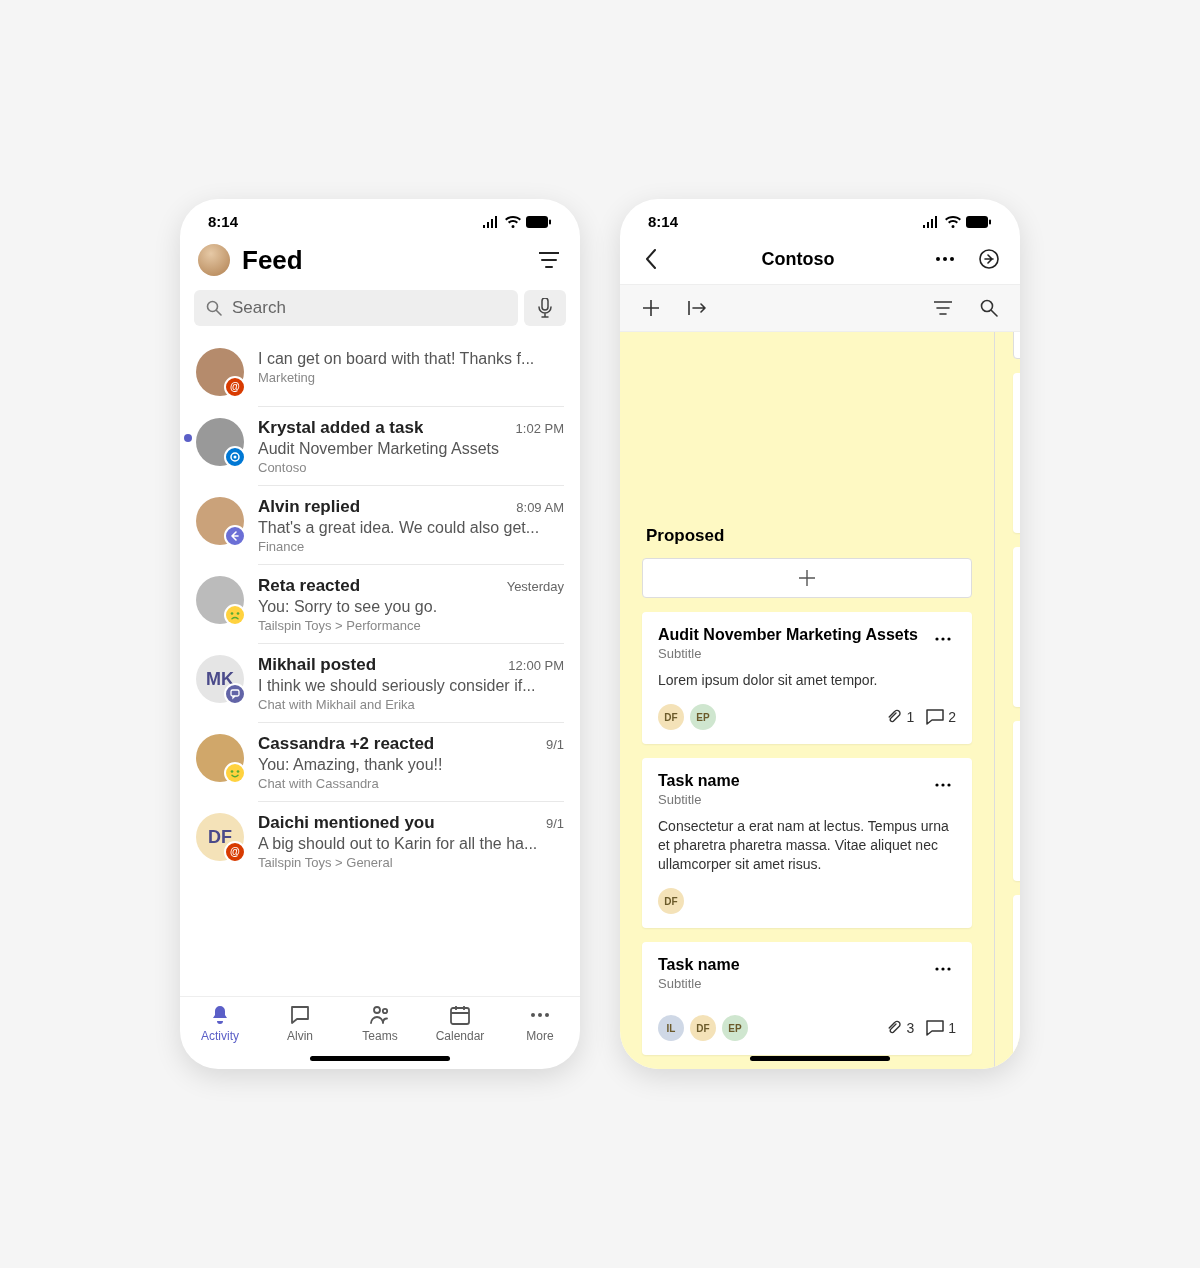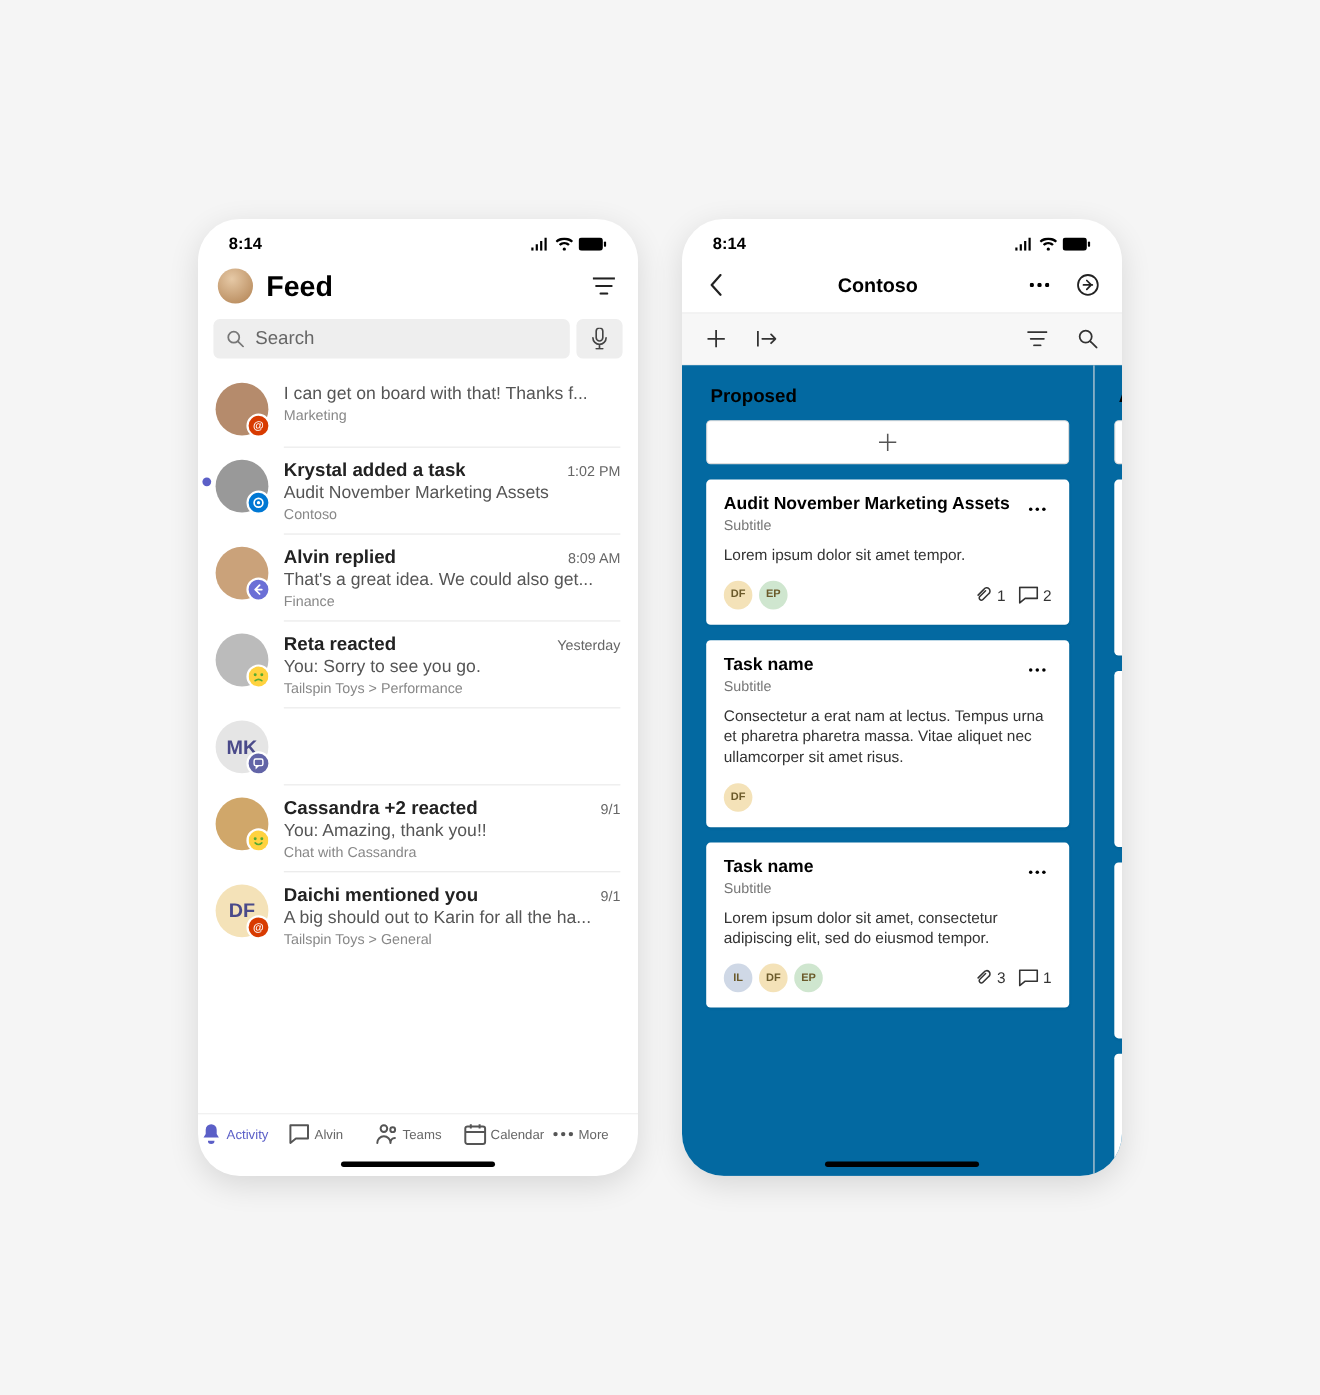--- a/index.html
+++ b/index.html
@@ -29,31 +29,31 @@
   .feed-body { flex:1; min-width:0; }
   .feed-line1 { display:flex; justify-content:space-between; align-items:baseline; gap:8px; }
   .feed-title-sm { font-size:17px; font-weight:600; color:#222; white-space:nowrap; overflow:hidden; text-overflow:ellipsis; }
   .feed-title-sm.bold { font-weight:800; }
   .feed-time { font-size:13px; color:#666; flex-shrink:0; }
   .feed-snippet { font-size:16px; color:#555; white-space:nowrap; overflow:hidden; text-overflow:ellipsis; margin-top:2px; }
   .feed-context { font-size:13px; color:#888; margin-top:2px; }
   .unread-dot { position:absolute; left:4px; top:28px; width:8px; height:8px; border-radius:50%; background:#5b5fc7; }
   .initials { display:flex; align-items:center; justify-content:center; font-weight:600; font-size:18px; }
   .bot-nav { display:flex; border-top:1px solid #eee; padding:6px 0 26px; }
-  .bot-nav .nav-item { flex:1; display:flex; flex-direction:row; align-items:center; gap:2px; font-size:12px; color:#666; }
+  .bot-nav .nav-item { flex:1; display:flex; flex-direction:column; align-items:center; gap:2px; font-size:12px; color:#666; }
   .bot-nav .nav-item.active { color:#5b5fc7; }
   .nav-icon { width:24px; height:24px; }
 
   
   .board-header { display:flex; align-items:center; justify-content:space-between; padding:10px 18px 12px; }
   .board-title { font-size:18px; font-weight:700; }
   .board-head-right { display:flex; gap:18px; align-items:center; }
   .board-toolbar { display:flex; align-items:center; justify-content:space-between; padding:10px 18px; border-top:1px solid #eee; border-bottom:1px solid #eee; background:#f7f7f7; }
   .tb-left, .tb-right { display:flex; gap:20px; align-items:center; }
-  .board-scroll { flex:1; background:#0369a1; display:flex; gap:22px; padding:0 0 0 22px; overflow:hidden; }
+  .board-scroll { flex:1; background:#fef9c3; display:flex; gap:22px; padding:0 0 0 22px; overflow:hidden;align-items:flex-end; }
   .board-col { width:330px; flex-shrink:0; display:flex; flex-direction:column; }
   .col-title { font-size:17px; font-weight:800; padding:18px 4px 12px; }
   .add-card { height:40px; border:1px solid #ddd; border-radius:4px; background:#fff; display:flex; align-items:center; justify-content:center; margin-bottom:14px; }
   .card { background:#fff; border-radius:4px; padding:14px 16px 14px; margin-bottom:14px; box-shadow:0 1px 2px rgba(0,0,0,.06); }
   .card-head { display:flex; justify-content:space-between; align-items:flex-start; gap:8px; }
   .card-title { font-size:16px; font-weight:800; }
   .card-sub { font-size:13px; color:#777; margin-top:2px; margin-bottom:10px; }
   .card-body { font-size:14px; color:#333; line-height:1.35; }
   .card-foot { display:flex; justify-content:space-between; align-items:center; margin-top:14px; }
   .chips { display:flex; gap:6px; }
@@ -181,20 +181,28 @@
           <div class="feed-context">Tailspin Toys &gt; Performance</div>
         </div>
       </div>
       <div class="feed-item">
         <div class="feed-avatar initials" style="background:#e5e5e5;color:#4a4a8a">MK<span class="badge" style="background:#6264a7;">
             <svg width="12" height="12" viewBox="0 0 12 12">
               <rect x="2" y="2" width="8" height="6" rx="1.5" fill="none" stroke="#fff" stroke-width="1.3"></rect>
               <path d="M4 8v2l2-2" fill="none" stroke="#fff" stroke-width="1.3"></path>
             </svg>
           </span></div>
+        <div class="feed-body">
+          <div class="feed-line1">
+            <span class="feed-title-sm ">Mikhail posted</span>
+            <span class="feed-time">12:00 PM</span>
+          </div>
+          <div class="feed-snippet">I think we should seriously consider if...</div>
+          <div class="feed-context">Chat with Mikhail and Erika</div>
+        </div>
       </div>
       <div class="feed-item">
         <div class="feed-avatar " style="background:#d0a76a;color:#4a4a8a">
           <span class="badge" style="background:#fff;border:2px solid #fff;">
             <svg width="20" height="20" viewBox="0 0 12 12">
               <circle cx="6" cy="6" r="6" fill="#ffd23f"></circle>
               <circle cx="4" cy="5" r="0.9" fill="#5a3"></circle>
               <circle cx="8" cy="5" r="0.9" fill="#5a3"></circle>
               <path d="M4 7.5q2 2 4 0" stroke="#5a3" stroke-width="1" fill="none" stroke-linecap="round"></path>
             </svg>
@@ -415,21 +423,20 @@
                 <div class="card-sub">Subtitle</div>
               </div>
               <div class="icon-btn">
                 <svg width="16" height="4" viewBox="0 0 16 4">
                   <circle cx="2" cy="2" r="1.6"></circle>
                   <circle cx="8" cy="2" r="1.6"></circle>
                   <circle cx="14" cy="2" r="1.6"></circle>
                 </svg>
               </div>
             </div>
-            <div class="card-body">Lorem ipsum dolor sit amet, consectetur adipiscing elit, sed do eiusmod tempor.</div>
             <div class="card-foot">
               <div class="chips">
                 <span class="chip" style="background:#cfd8e6;color:#6b5a2a">IL</span>
                 <span class="chip" style="background:#f4e2b8;color:#6b5a2a">DF</span>
                 <span class="chip" style="background:#cfe6cf;color:#6b5a2a">EP</span>
               </div>
               <div class="counts">
                 <span><svg width="16" height="16" viewBox="0 0 16 16">
                     <path d="M10 4 5 9a2 2 0 102.8 2.8l5-5A3 3 0 108.6 2.6L3.2 8" fill="none" stroke="#333" stroke-width="1.4" stroke-linecap="round"></path>
                   </svg>3</span>

